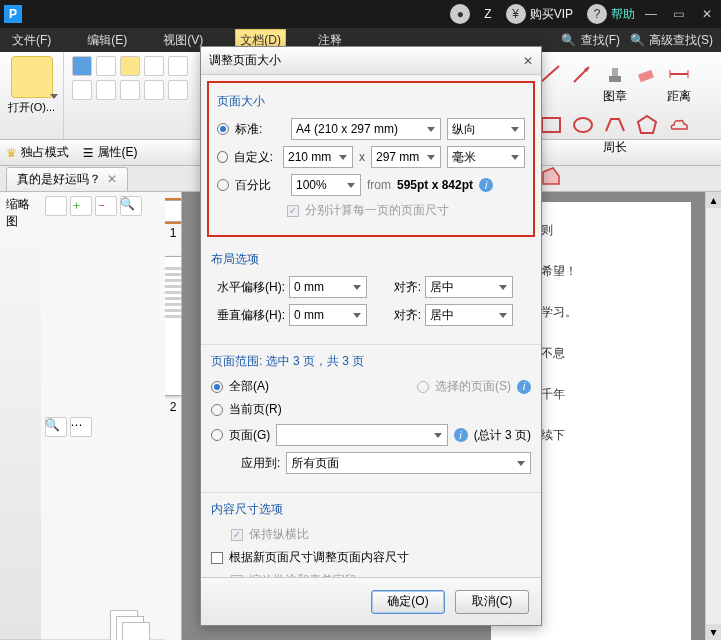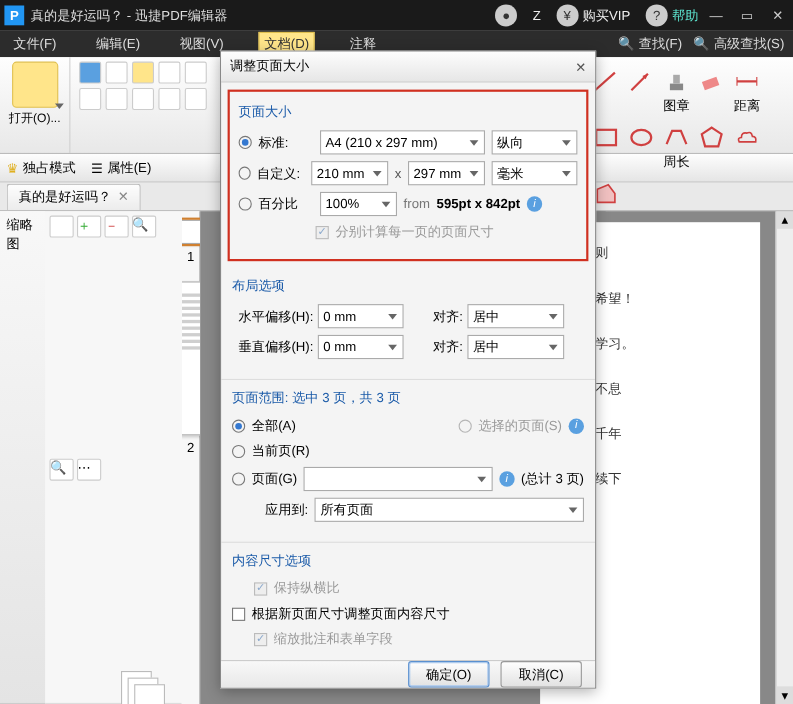--- a/index.html
+++ b/index.html
@@ -61,21 +61,21 @@
 .sel::after{content:"";position:absolute;right:5px;top:8px;border-left:4px solid transparent;border-right:4px solid transparent;border-top:5px solid #666}
 .sel.sm{flex:0 0 70px;width:70px}
 .sel.md{flex:0 0 78px;width:78px}
 .txt-between{color:#555}
 .chk{width:12px;height:12px;border:1px solid #777;background:#fff;display:inline-flex;align-items:center;justify-content:center}
 .chk.on::after{content:"✓";color:#3478d0;font-size:10px;line-height:10px}
 .chk.dis{background:#eee;border-color:#bbb}
 .chk.dis.on::after{color:#8aa8cc}
 .info-icon{width:14px;height:14px;border-radius:50%;background:#5aa0e0;color:#fff;display:inline-flex;align-items:center;justify-content:center;font-size:10px;font-style:italic}
 .hint{color:#777}
-.dlg-footer{height:25px;border-top:1px solid #ccc;background:linear-gradient(#f8f8f8,#e8e8e8);display:flex;align-items:center;justify-content:flex-end;gap:10px;padding:0 12px}
+.dlg-footer{height:48px;border-top:1px solid #ccc;background:linear-gradient(#f8f8f8,#e8e8e8);display:flex;align-items:center;justify-content:flex-end;gap:10px;padding:0 12px}
 .btn{min-width:74px;height:24px;border:1px solid #999;background:linear-gradient(#fefefe,#e2e2e2);border-radius:3px;display:flex;align-items:center;justify-content:center}
 .btn.primary{border-color:#5a90d0;box-shadow:0 0 0 1px #a8c8ef inset}
 .align-row{display:flex;align-items:center;gap:4px;margin:6px 0}
 .align-row .albl{width:74px;text-align:right}
 .align-row .sel{flex:0 0 88px}
 .align-row .albl2{width:34px;text-align:right;margin-left:16px}
 .disabled{color:#999}
 .strip-stack{position:absolute;left:110px;bottom:-20px;width:40px;height:50px}
 .strip-stack div{position:absolute;width:28px;height:34px;border:1px solid #bbb;background:#fff}
 .strip-stack div:nth-child(1){left:0;top:0}
@@ -84,21 +84,20 @@
 .scrollv{position:absolute;right:0;top:0;bottom:0;width:16px;background:#eee;border-left:1px solid #ccc}
 .scrollv .up,.scrollv .dn{height:16px;background:#ddd;display:flex;align-items:center;justify-content:center}
 .scrollv .track{height:calc(100% - 32px)}
 svg{display:block}
 </style>
 </head>
 <body>
 
 <div class="titlebar">
   <div class="logo">P</div>
-  <div class="title">真的是好运吗？ - 迅捷PDF编辑器</div>
   <div class="spacer"></div>
   <div class="ticon">●</div>
   <div class="z">Z</div>
   <div class="ticon">¥</div>
   <div class="vip">购买VIP</div>
   <div class="ticon">?</div>
   <div class="help">帮助</div>
   <div class="winbtn">—</div>
   <div class="winbtn">▭</div>
   <div class="winbtn">✕</div>

